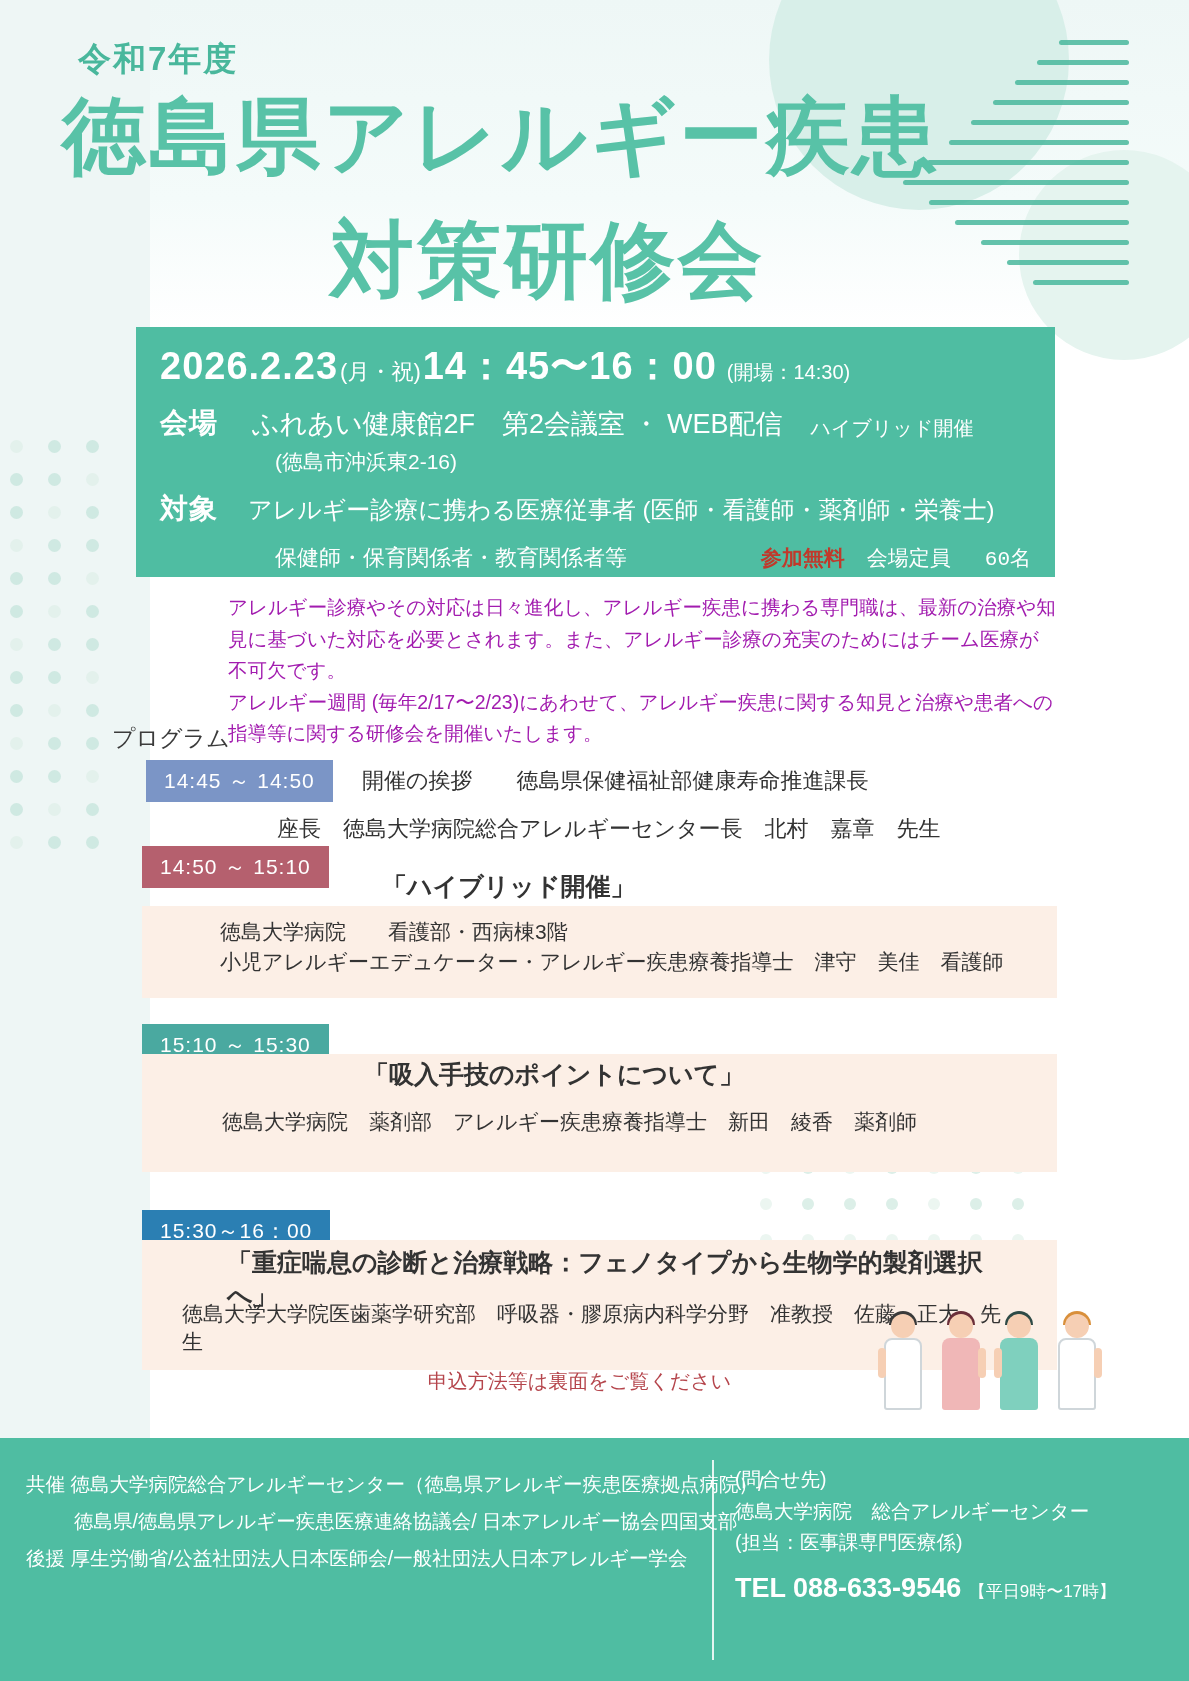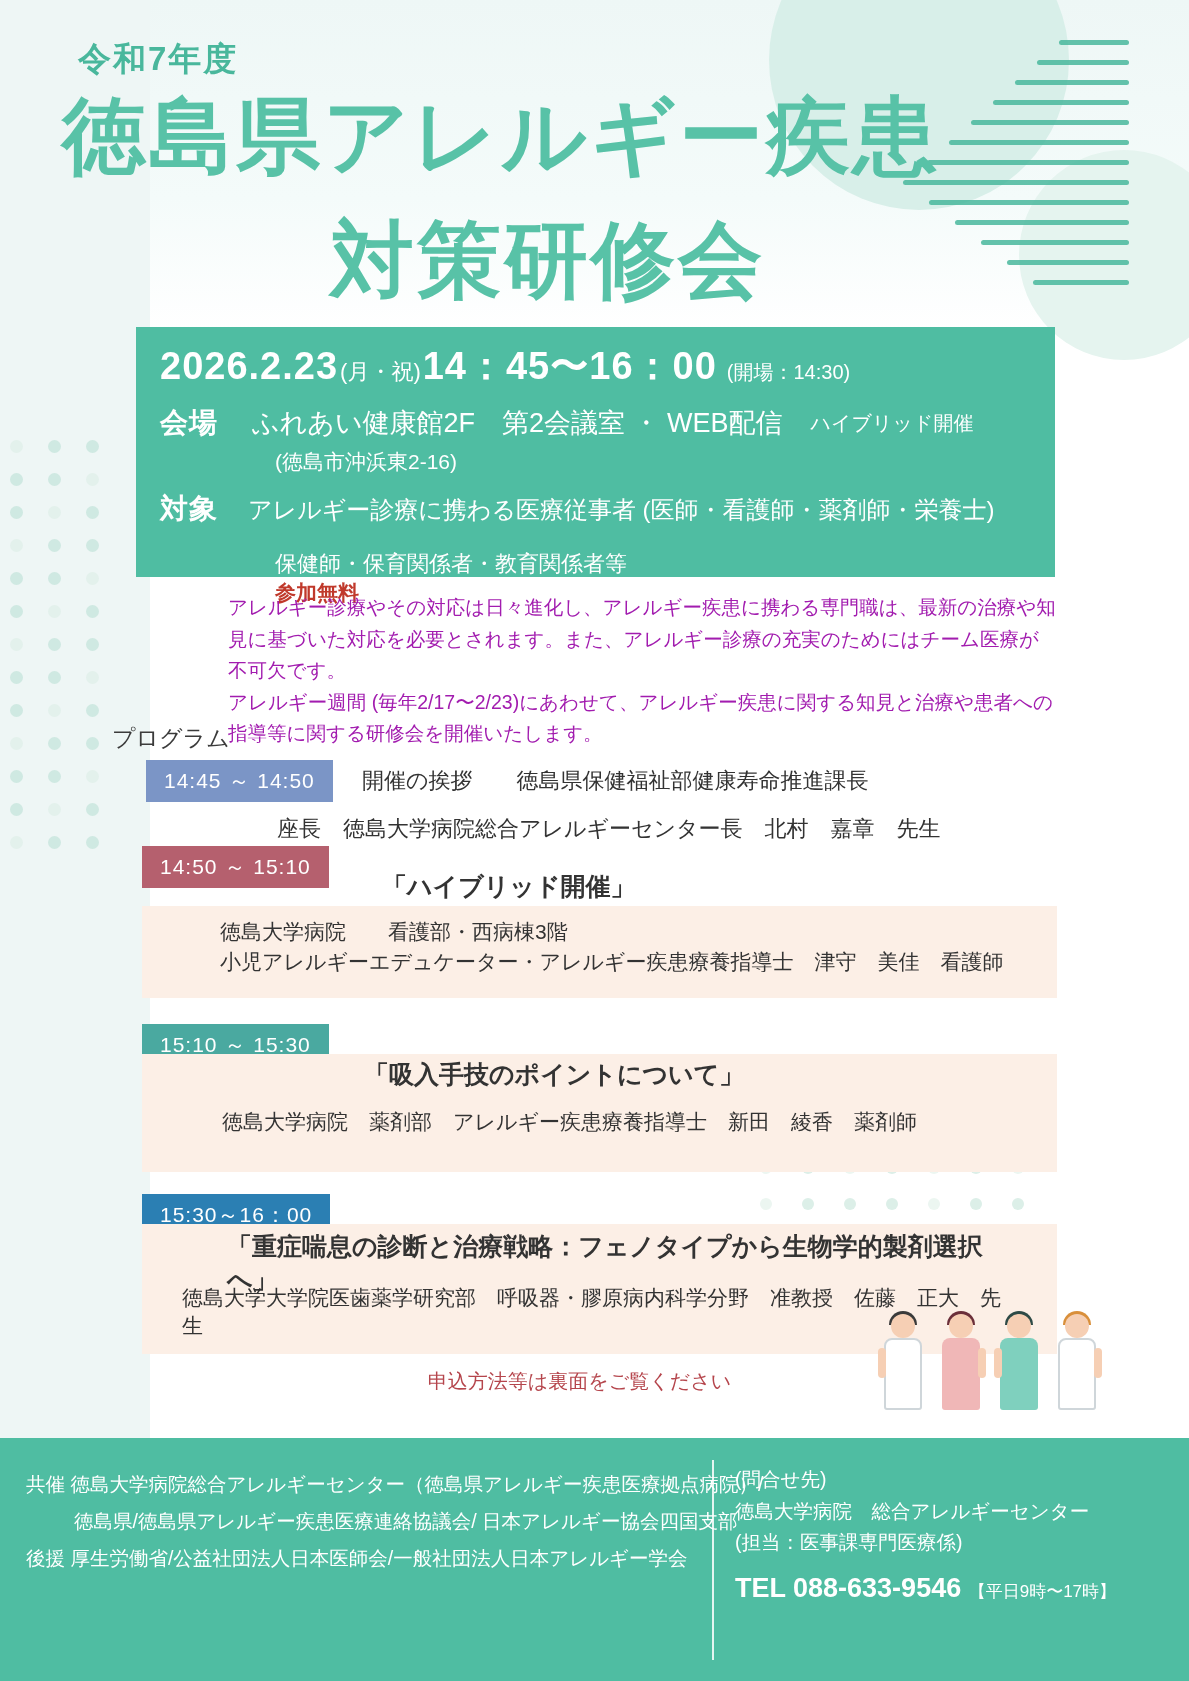--- a/index.html
+++ b/index.html
@@ -69,29 +69,29 @@
     position:absolute; left:136px; top:327px; width:919px; height:250px;
     background:#4fbda2; color:#ffffff;
     padding:14px 24px 0 24px;
   }
   .row-date{ display:flex; align-items:baseline; white-space:nowrap; }
   .d-big{ font-size:38px; font-weight:bold; letter-spacing:1px; }
   .d-sm{ font-size:22px; padding:0 2px 0 2px; }
   .d-time{ font-size:38px; font-weight:bold; letter-spacing:1px; }
   .d-open{ font-size:20px; padding-left:10px; }
 
-  .row2{ display:flex; align-items:center; margin-top:12px; white-space:nowrap;}
+  .row2{ display:flex; align-items:flex-end; margin-top:12px; white-space:nowrap;}
   .lbl{ font-size:28px; font-weight:bold; letter-spacing:1px; }
   .venue{ font-size:27px; margin-left:34px; }
   .hybrid{ font-size:20px; margin-left:28px; }
   .addr{ font-size:21px; margin:6px 0 0 115px; }
 
   .row3{ display:flex; align-items:baseline; margin-top:14px; white-space:nowrap;}
   .target-1{ font-size:24px; margin-left:30px;}
-  .row4{ display:flex; align-items:baseline; margin-top:21px; justify-content:space-between;flex-direction:column;}
+  .row4{ display:flex; align-items:baseline; margin-top:15px; justify-content:space-between;}
   .target-2{ font-size:22px; margin-left:115px; }
   .free{ font-size:21px; font-weight:bold; color:#c0392b; }
   .cap{ font-size:21px; margin-left:22px;}
   .capnum{ font-size:21px; margin-left:34px;}
 
   
   .intro{
     position:absolute; left:228px; top:592px; width:828px;
     font-size:19.5px; line-height:1.62; color:#a21caf;
   }
@@ -125,21 +125,21 @@
   .sec2 .band{ position:absolute; left:0; top:60px; width:915px; height:92px; }
   .sec2 .p1{ position:absolute; left:78px; top:12px; font-size:21px; }
   .sec2 .p2{ position:absolute; left:78px; top:42px; font-size:21px; }
 
   .sec3{ position:absolute; left:45px; top:272px; width:915px; height:148px; }
   .sec3 .chip{ position:absolute; left:0; top:0; }
   .sec3 .band{ position:absolute; left:0; top:30px; width:915px; height:118px; }
   .sec3 .t{ position:absolute; left:222px; top:34px; font-size:25px; font-weight:bold; }
   .sec3 .p1{ position:absolute; left:80px; top:84px; font-size:21px; }
 
-  .sec4{ position:absolute; left:45px; top:442px; width:875px; height:160px; }
+  .sec4{ position:absolute; left:45px; top:458px; width:875px; height:160px; }
   .sec4 .chip{ position:absolute; left:0; top:0; }
   .sec4 .band{ position:absolute; left:0; top:30px; width:915px; height:130px; }
   .sec4 .t{ position:absolute; left:85px; top:36px; font-size:25px; font-weight:bold; }
   .sec4 .p1{ position:absolute; left:40px; top:90px; font-size:21px; }
 
   .note{
     position:absolute; left:0; top:616px; width:965px; text-align:center;
     font-size:20px; color:#b5454c;
   }
 
@@ -299,21 +299,21 @@
     <span class="venue">ふれあい健康館2F　第2会議室 ・ WEB配信</span>
     <span class="hybrid">ハイブリッド開催</span>
   </div>
   <div class="addr">(徳島市沖浜東2-16)</div>
   <div class="row3">
     <span class="lbl">対象</span>
     <span class="target-1">アレルギー診療に携わる医療従事者 (医師・看護師・薬剤師・栄養士)</span>
   </div>
   <div class="row4">
     <span class="target-2">保健師・保育関係者・教育関係者等</span>
-    <span style="display:flex;align-items:flex-start;">
+    <span style="display:flex;align-items:flex-start;font-family:Liberation Mono, monospace;">
       <span class="free">参加無料</span>
       <span class="cap">会場定員</span>
       <span class="capnum">60名</span>
     </span>
   </div>
 </div>
 
 <div class="intro" style="white-space:pre-line;">アレルギー診療やその対応は日々進化し、アレルギー疾患に携わる専門職は、最新の治療や知見に基づいた対応を必要とされます。また、アレルギー診療の充実のためにはチーム医療が不可欠です。
 アレルギー週間 (毎年2/17〜2/23)にあわせて、アレルギー疾患に関する知見と治療や患者への指導等に関する研修会を開催いたします。</div>
 

